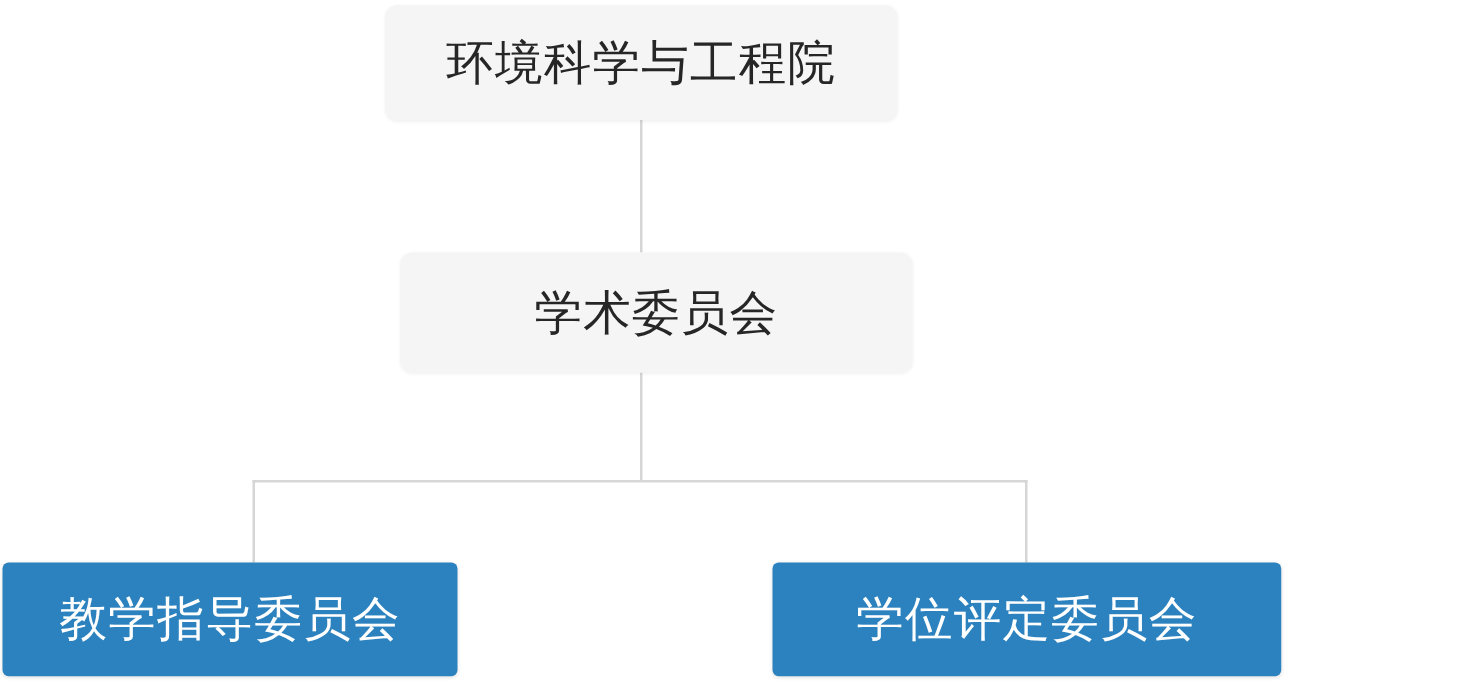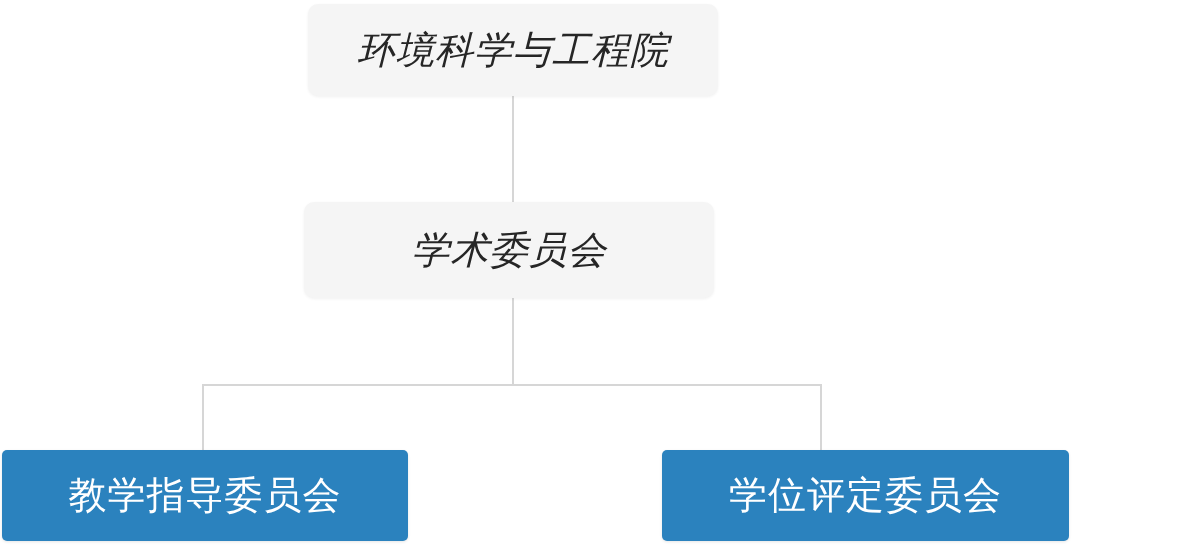--- a/index.html
+++ b/index.html
@@ -23,33 +23,32 @@
     font-size: 38px;
     letter-spacing: 1px;
     box-sizing: border-box;
     white-space: nowrap;
   }
   .node-light {
     background: #f5f5f5;
     color: #262626;
     border-radius: 10px;
     box-shadow: 0 1px 3px rgba(0,0,0,0.06);
-    font-style: italic;
   }
   .node-blue {
     background: #2b82be;
     color: #ffffff;
     border-radius: 5px;
     box-shadow: 0 1px 3px rgba(0,0,0,0.10);
   }
   .node-root        { left: 308px; top: 4px;   width: 410px; height: 92px; }
-  .node-academic    { left: 304px; top: 202px; width: 410px; height: 96px; }
+  .node-academic    { left: 320px; top: 202px; width: 410px; height: 96px; }
   .node-professor   { left: 917px; top: 202px; width: 248px; height: 96px; }
-  .node-teaching    { left: 2px;   top: 450px; width: 406px; height: 91px; }
-  .node-degree      { left: 618px; top: 450px; width: 407px; height: 91px; margin-left: 44px; }
+  .node-teaching    { left: 2px;   top: 450px; width: 364px; height: 91px; }
+  .node-degree      { left: 618px; top: 450px; width: 407px; height: 91px; }
 
   .line {
     position: absolute;
     background: #d6d6d6;
   }
   .line-root-academic   { left: 512px; top: 96px;  width: 2px;   height: 106px; }
   .line-academic-stem   { left: 512px; top: 298px; width: 2px;   height: 87px;  }
   .line-branch-bar      { left: 202px; top: 384px; width: 620px; height: 2px;   }
   .line-drop-teaching   { left: 202px; top: 384px; width: 2px;   height: 66px;  }
   .line-drop-degree     { left: 820px; top: 384px; width: 2px;   height: 66px;  }

